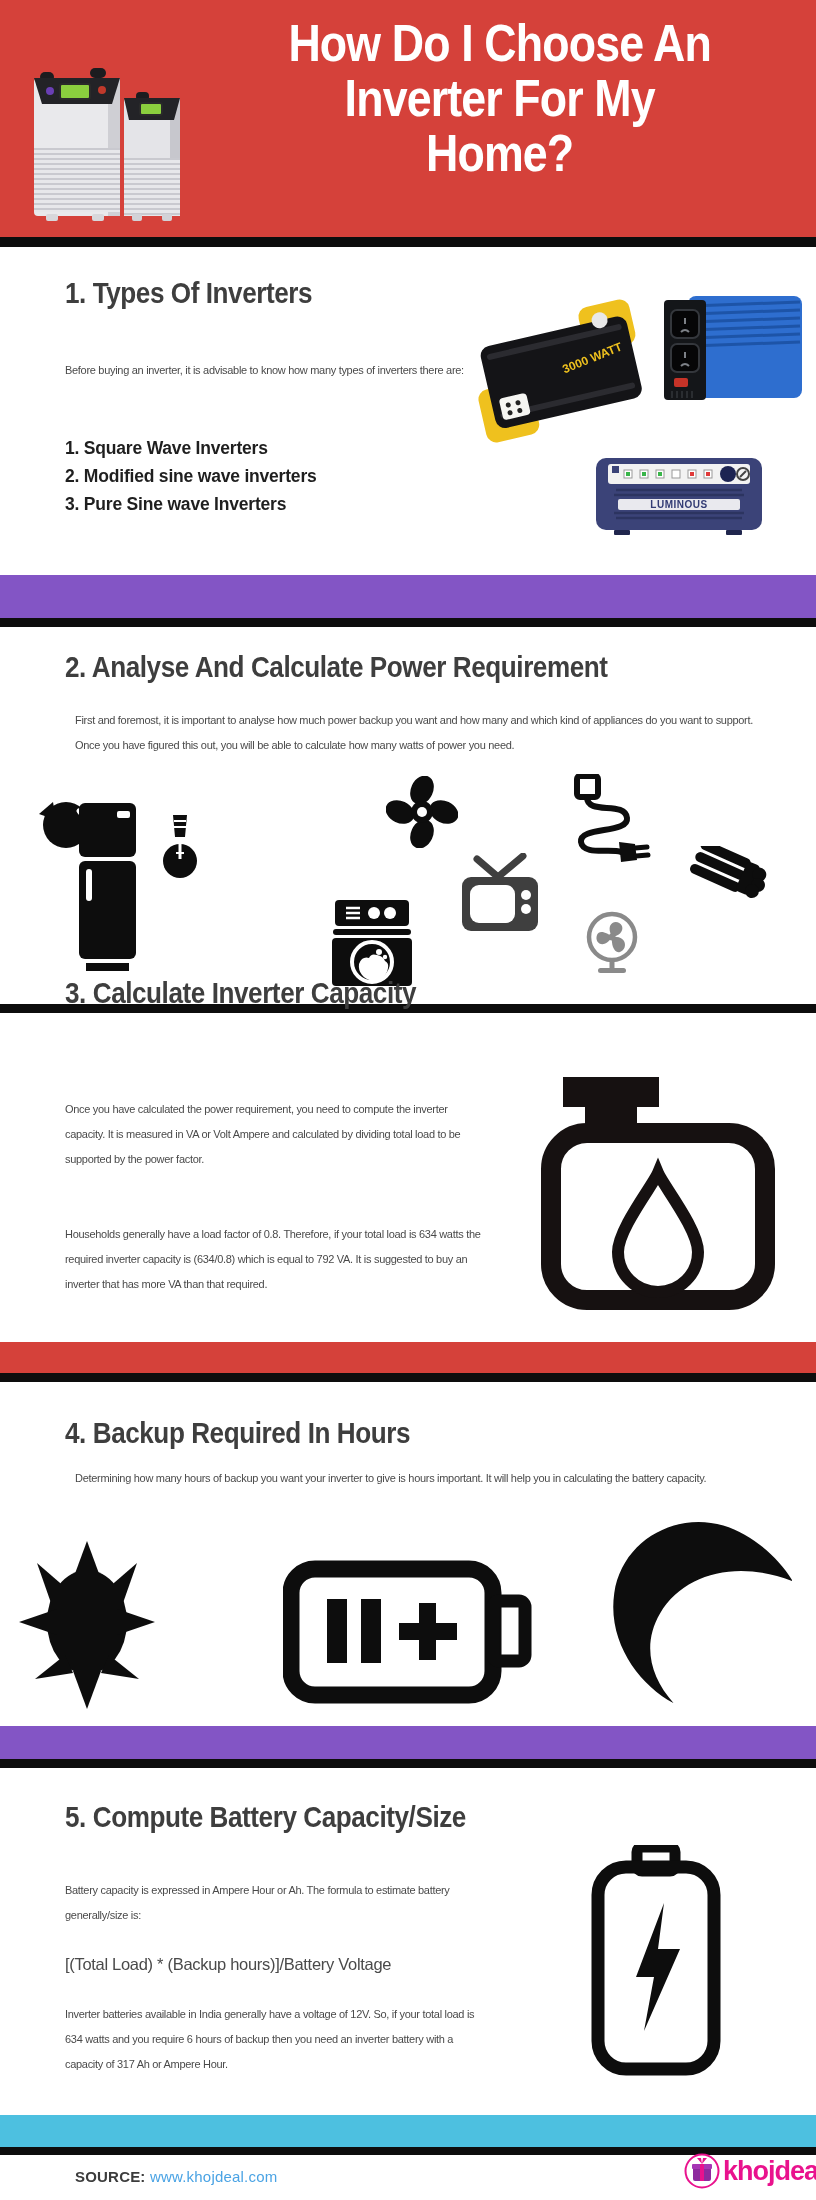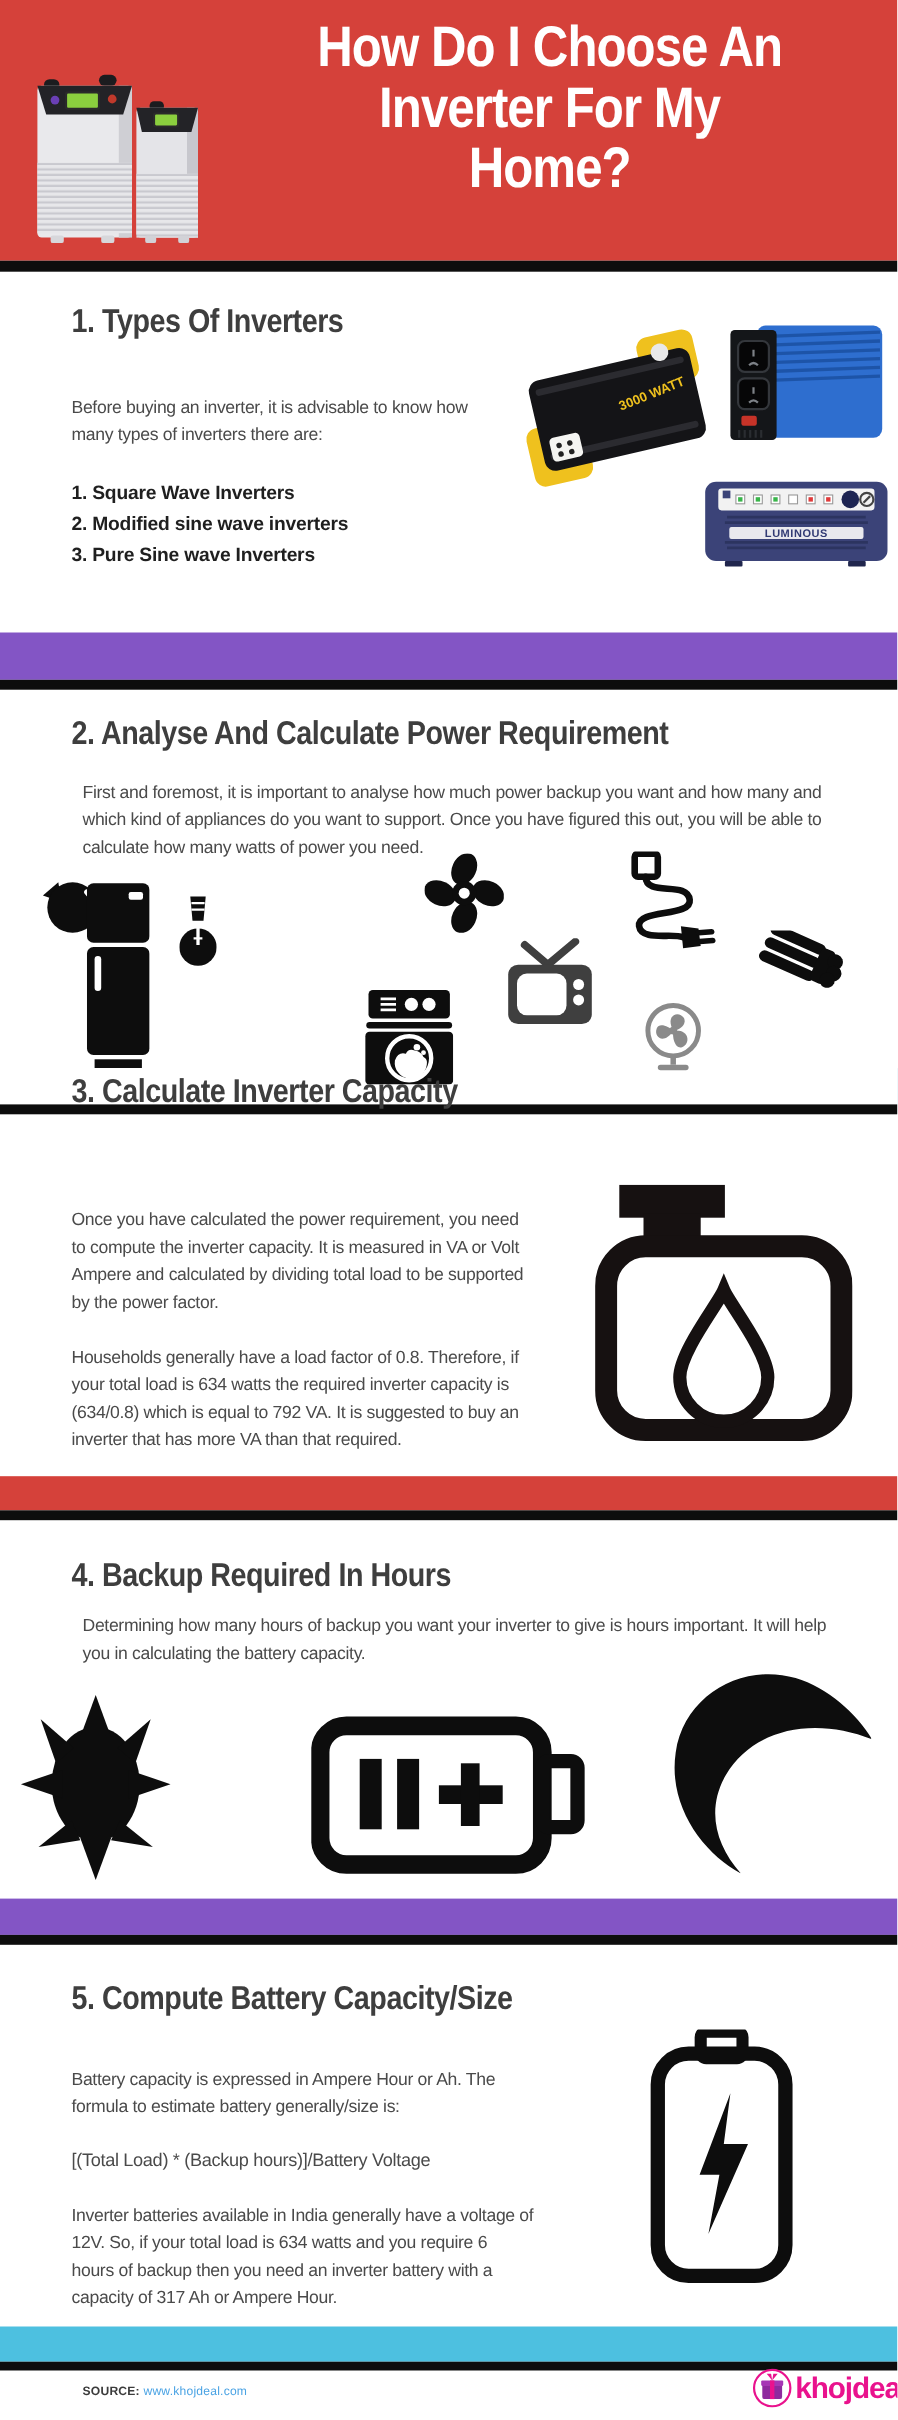--- a/index.html
+++ b/index.html
@@ -11,30 +11,30 @@
   
   .band-header{top:0;height:237px;background:#d5413a;}
   .title{position:absolute;left:210px;top:16px;width:580px;text-align:center;
          color:#ffffff;font-size:52px;font-weight:700;line-height:1.06;
          letter-spacing:-1px;white-space:pre-line;}
   .title-inner{display:inline-block;transform:scaleX(.86);transform-origin:50% 50%;}
 
   
   .h2{position:absolute;color:#3e3e3e;font-size:30px;font-weight:700;letter-spacing:-.5px;white-space:nowrap;}
   .h2 span{display:inline-block;transform:scaleX(.87);transform-origin:0 50%;}
-  .para{position:absolute;color:#4a4a4a;font-size:16px;line-height:25px;letter-spacing:-.3px;}
+  .para{position:absolute;color:#4a4a4a;font-size:11px;line-height:25px;letter-spacing:-.3px;}
   .list{position:absolute;color:#1f1f1f;font-size:17.5px;font-weight:700;letter-spacing:-.2px;}
   .list div{margin-bottom:7px;}
   .formula{position:absolute;color:#4a4a4a;font-size:16.5px;letter-spacing:-.3px;}
 
   .abs{position:absolute;}
   svg{display:block;}
 
   
-  .source{position:absolute;left:75px;top:2168px;font-size:11px;color:#3c3c3c;font-weight:700;letter-spacing:.2px;}
+  .source{position:absolute;left:75px;top:2168px;font-size:15px;color:#3c3c3c;font-weight:700;letter-spacing:.2px;}
   .source a{color:#4aa3e4;text-decoration:none;font-weight:400;}
   .logo{position:absolute;left:684px;top:2153px;display:flex;align-items:center;}
   .logo-text{color:#e9128d;font-size:27px;font-weight:700;letter-spacing:-1px;margin-left:3px;}
 </style>
 </head>
 <body>
 
 <div class="page">
 
   <div class="band band-header">
@@ -118,21 +118,21 @@
       <rect x="16" y="86" width="14" height="9" rx="2" fill="#c63328"></rect>
       <g stroke="#2a2d31" stroke-width="2">
         <line x1="14" y1="99" x2="14" y2="106"></line>
           <line x1="19" y1="99" x2="19" y2="106"></line>
         <line x1="24" y1="99" x2="24" y2="106"></line>
           <line x1="29" y1="99" x2="29" y2="106"></line>
         <line x1="34" y1="99" x2="34" y2="106"></line>
       </g>
     </svg>
   </div>
-  <div class="abs" style="left:596px;top:436px;margin-left:45px;">
+  <div class="abs" style="left:596px;top:456px;">
     <svg width="166" height="80" viewBox="0 0 166 80">
       <rect x="0" y="2" width="166" height="72" rx="10" fill="#3b4378"></rect>
       <rect x="12" y="8" width="142" height="20" rx="3" fill="#f2f2f2"></rect>
       <rect x="16" y="10" width="7" height="7" fill="#3b4378"></rect>
       <g>
         <rect x="28" y="14" width="8" height="8" fill="#fff" stroke="#999" stroke-width="1"></rect>
           <rect x="30" y="16" width="4" height="4" fill="#39b54a"></rect>
         <rect x="44" y="14" width="8" height="8" fill="#fff" stroke="#999" stroke-width="1"></rect>
           <rect x="46" y="16" width="4" height="4" fill="#39b54a"></rect>
         <rect x="60" y="14" width="8" height="8" fill="#fff" stroke="#999" stroke-width="1"></rect>

